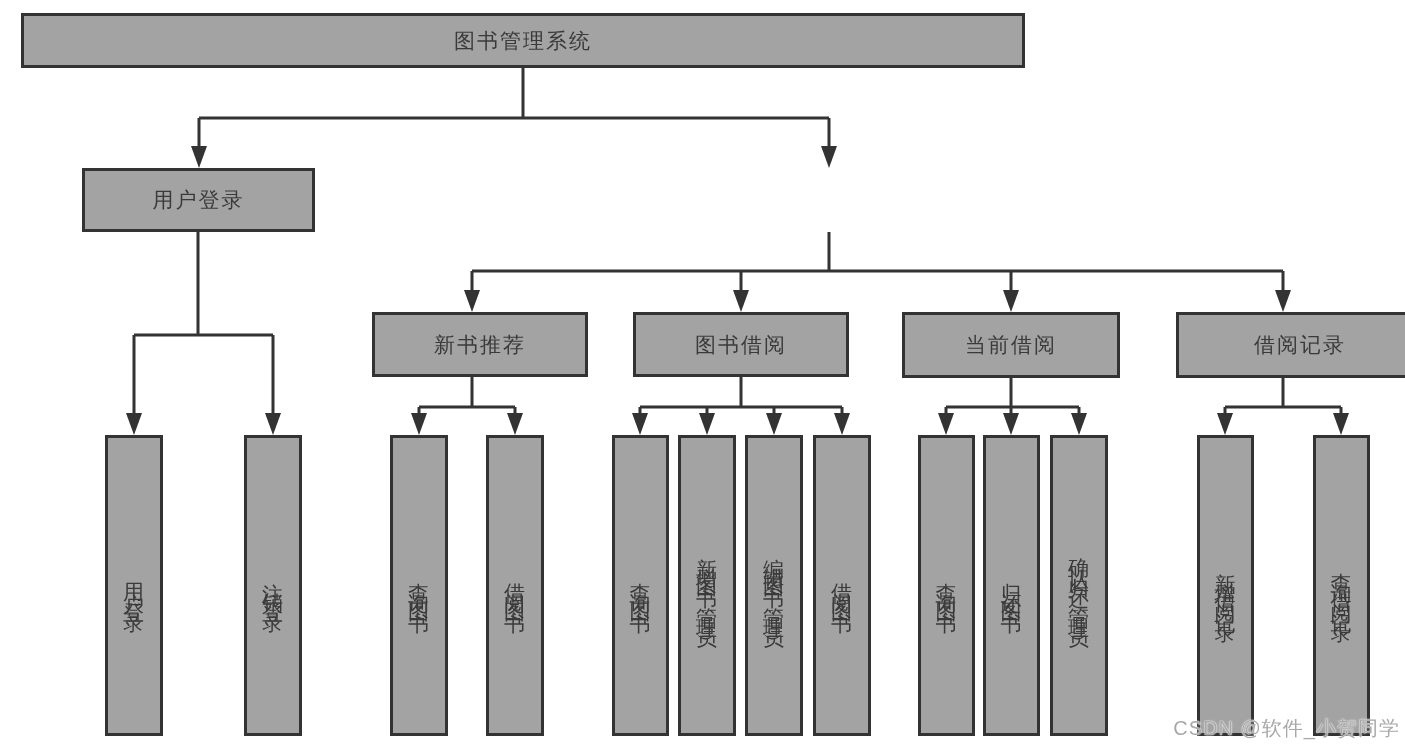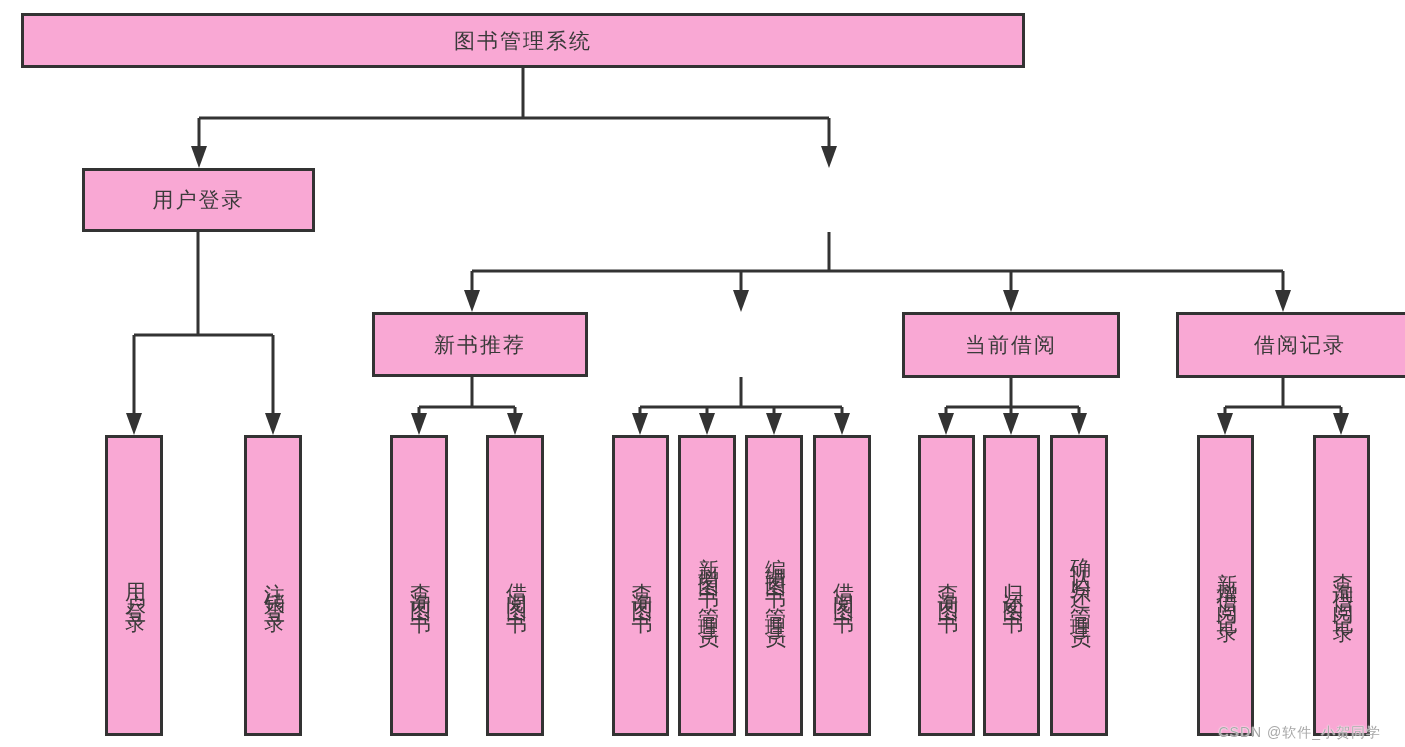--- a/index.html
+++ b/index.html
@@ -17,47 +17,46 @@
   }
   .connectors {
     position: absolute;
     left: 0;
     top: 0;
     z-index: 1;
   }
   .node {
     position: absolute;
     box-sizing: border-box;
-    background: #f9a8d4;
+    background: #a3a3a3;
     border: 3px solid #333333;
     display: flex;
     align-items: center;
     justify-content: center;
     z-index: 2;
     color: #3a3a3a;
-    font-family: Liberation Mono, monospace;
   }
   .node.h span {
     font-size: 21px;
     letter-spacing: 2px;
     white-space: nowrap;
   }
   .node.v span {
     writing-mode: vertical-rl;
     font-size: 21px;
     letter-spacing: 10px;
     line-height: 1;
     white-space: nowrap;
   }
   .watermark {
     position: absolute;
-    right: 24px;
+    right: 5px;
     bottom: 5px;
     z-index: 3;
-    font-size: 14px;
+    font-size: 20px;
     color: #a8a8a8;
     text-shadow: 0 0 2px #ffffff, 0 0 1px #ffffff;
     letter-spacing: 1px;
     white-space: nowrap;
     margin-left: 30px;
   }
 </style>
 </head>
 <body>
 
@@ -114,20 +113,23 @@
     <span>图书管理系统</span>
   </div>
 
   <div class="node h" style="left:82px; top:168px; width:233px; height:64px">
     <span>用户登录</span>
   </div>
 
   <div class="node h" style="left:372px; top:312px; width:216px; height:65px">
     <span>新书推荐</span>
   </div>
+  <div class="node h" style="left:633px; top:312px; width:216px; height:65px">
+    <span>图书借阅</span>
+  </div>
   <div class="node h" style="left:902px; top:312px; width:218px; height:66px">
     <span>当前借阅</span>
   </div>
   <div class="node h" style="left:1176px; top:312px; width:248px; height:66px">
     <span>借阅记录</span>
   </div>
 
   <div class="node v" style="left:105px; top:435px; width:58px; height:301px">
     <span>用户登录</span>
   </div>

